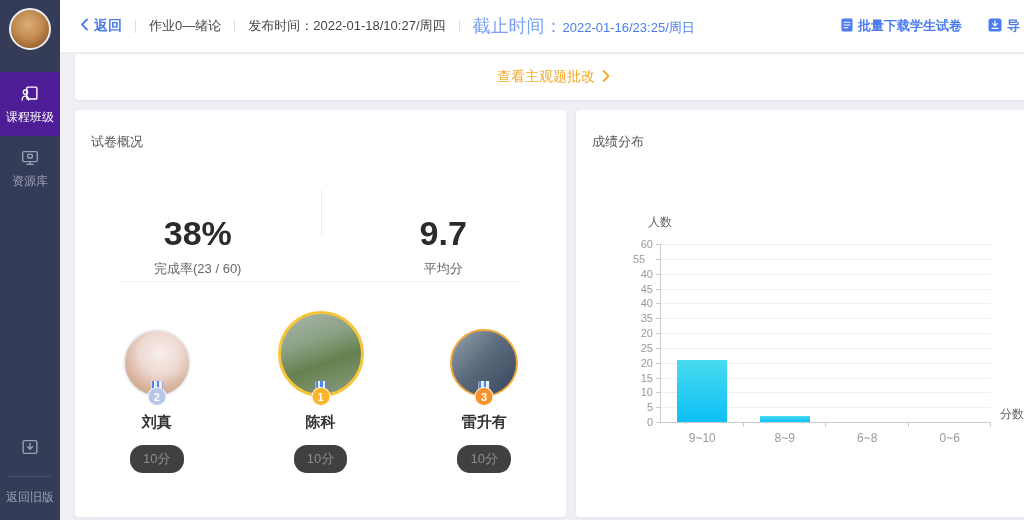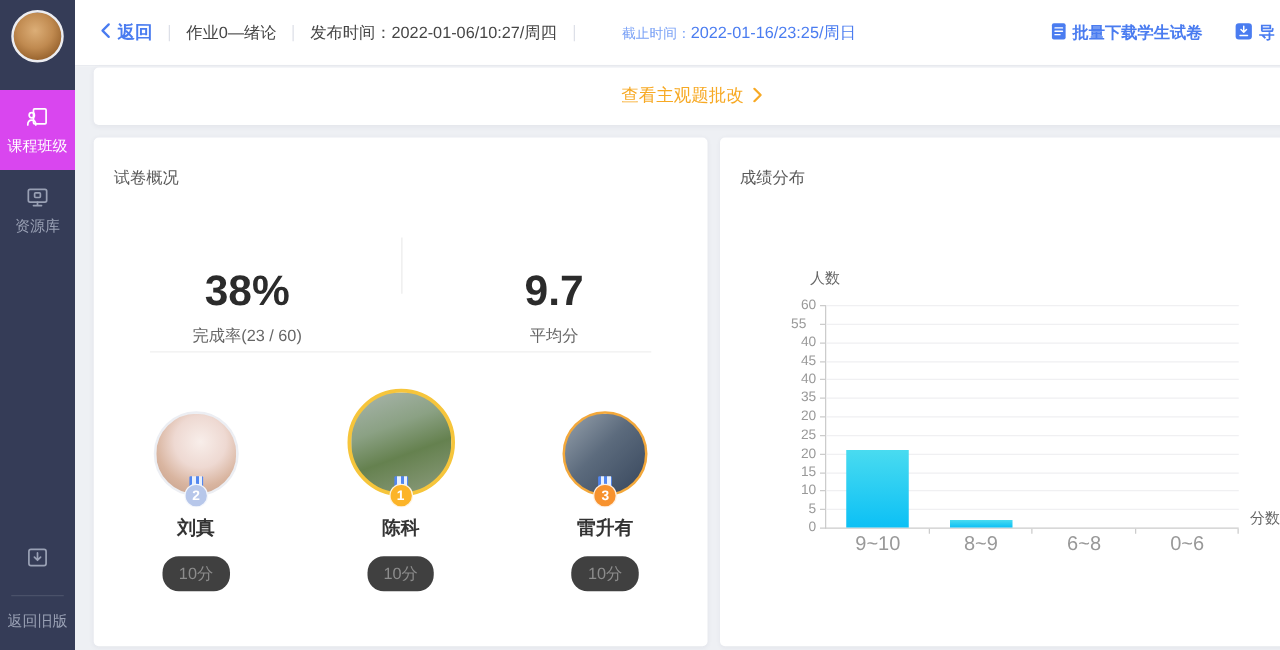--- a/index.html
+++ b/index.html
@@ -8,38 +8,38 @@
   .screen{position:absolute;inset:0;width:1024px;height:520px;overflow:hidden;}
 
   
   .sidebar{position:absolute;left:0;top:0;width:60px;height:520px;background:#353c57;z-index:5;}
   .sidebar-avatar{position:absolute;left:9px;top:8px;width:38px;height:38px;border-radius:50%;
       border:2px solid #ecedf1;box-sizing:content-box;cursor:pointer;
       background:radial-gradient(circle at 45% 38%,#dcae77 0%,#c08a50 45%,#9a652f 75%,#7c4f26 100%);}
   .sidebar-nav{position:absolute;top:72px;left:0;width:60px;}
   .nav-item{width:60px;height:64px;display:flex;flex-direction:column;align-items:center;
       justify-content:center;gap:4px;color:#99a0b4;font-size:12px;cursor:pointer;}
-  .nav-item.active{background:#d946ef;color:#ffffff;}
+  .nav-item.active{background:#4c1d95;color:#ffffff;}
   .nav-item svg{display:block;}
   .sidebar-footer{position:absolute;bottom:14px;left:0;width:60px;text-align:center;}
   .sf-divider{width:42px;height:1px;background:#4a5169;margin:14px auto 12px auto;}
   .sf-label{font-size:12px;color:#99a0b4;cursor:pointer;}
   .sf-download{color:#9aa1b5;cursor:pointer;display:inline-block;}
 
   
   .header{position:absolute;left:60px;top:0;width:964px;height:53px;background:#ffffff;
       border-bottom:1px solid #e9ebf0;display:flex;align-items:center;padding:0 0 0 20px;
       box-sizing:border-box;white-space:nowrap;}
   .h-group{display:flex;align-items:center;gap:13px;}
   .h-sep{width:1px;height:13px;background:#dde0e8;}
   .back-btn{display:flex;align-items:center;gap:5px;color:#4a7cf0;font-size:14px;
       font-weight:bold;cursor:pointer;}
   .h-text{font-size:13px;color:#454545;}
   .h-label{font-size:13px;color:#454545;}
-  .h-deadline-label{font-size:11px;color:#7aa1f6;margin-left:25px;}
+  .h-deadline-label{font-size:18px;color:#7aa1f6;}
   .h-deadline-value{font-size:13px;color:#4a7cf0;}
   .header-right{margin-left:auto;display:flex;align-items:center;gap:26px;padding-right:4px;}
   .h-action{display:flex;align-items:center;gap:5px;color:#4a7cf0;font-size:13px;
       font-weight:bold;cursor:pointer;}
 
   
   .banner{position:absolute;left:75px;top:54px;right:-8px;height:46px;background:#ffffff;
       border-radius:4px;box-shadow:0 1px 4px rgba(31,41,70,.05);
       display:flex;align-items:center;justify-content:center;}
   .banner-link{display:flex;align-items:center;gap:7px;color:#f7a924;font-size:14px;cursor:pointer;}
@@ -86,21 +86,21 @@
 
   
   .ylabel-text{position:absolute;left:72px;top:104px;font-size:12px;color:#666;}
   .xlabel-text{position:absolute;left:424px;top:296px;font-size:12px;color:#666;}
   .chart-plot{position:absolute;left:84px;top:134px;width:330px;height:178px;
       border-left:1px solid #ccc;border-bottom:1px solid #ccc;}
   .grid-line{position:absolute;left:0;right:0;height:1px;background:#f0f0f2;}
   .y-tick-label{position:absolute;left:-36px;width:28px;text-align:right;font-size:11px;color:#999;}
   .y-tick{position:absolute;left:-5px;width:4px;height:1px;background:#ccc;}
   .x-tick{position:absolute;bottom:-5px;width:1px;height:4px;background:#ccc;}
-  .x-tick-label{position:absolute;bottom:-23px;text-align:center;font-size:16px;color:#999;}
+  .x-tick-label{position:absolute;bottom:-23px;text-align:center;font-size:12px;color:#999;}
   .bar{position:absolute;bottom:0;width:50px;}
 </style>
 </head>
 <body>
 
 <div class="screen">
 
   <div class="sidebar">
     <div class="sidebar-avatar"></div>
     <div class="sidebar-nav">
@@ -143,21 +143,21 @@
         <span>
           <svg width="9" height="13" viewBox="0 0 9 13" fill="none" stroke="#4a7cf0" stroke-width="1.8" stroke-linecap="round" stroke-linejoin="round">
             <polyline points="7,1.5 2,6.5 7,11.5"></polyline>
           </svg>
         </span>
         <span>返回</span>
       </span>
       <span class="h-sep"></span>
       <span class="h-text">作业0—绪论</span>
       <span class="h-sep"></span>
-      <span class="h-text"><span class="h-label">发布时间：</span><span>2022-01-06/10:27/周四</span></span>
+      <span class="h-text"><span class="h-label">发布时间：</span><span>2022-01-18/10:27/周四</span></span>
       <span class="h-sep"></span>
       <span><span class="h-deadline-label">截止时间：</span><span class="h-deadline-value">2022-01-16/23:25/周日</span></span>
     </div>
     <div class="header-right">
       <span class="h-action">
         <span>
           <svg width="12" height="14" viewBox="0 0 12 14">
             <rect x="0.5" y="0.5" width="11" height="13" rx="1.6" fill="#4a7cf0"></rect>
             <path d="M3 4.3h6 M3 7h6 M3 9.7h4" stroke="#ffffff" stroke-width="1.1" stroke-linecap="round"></path>
           </svg>

